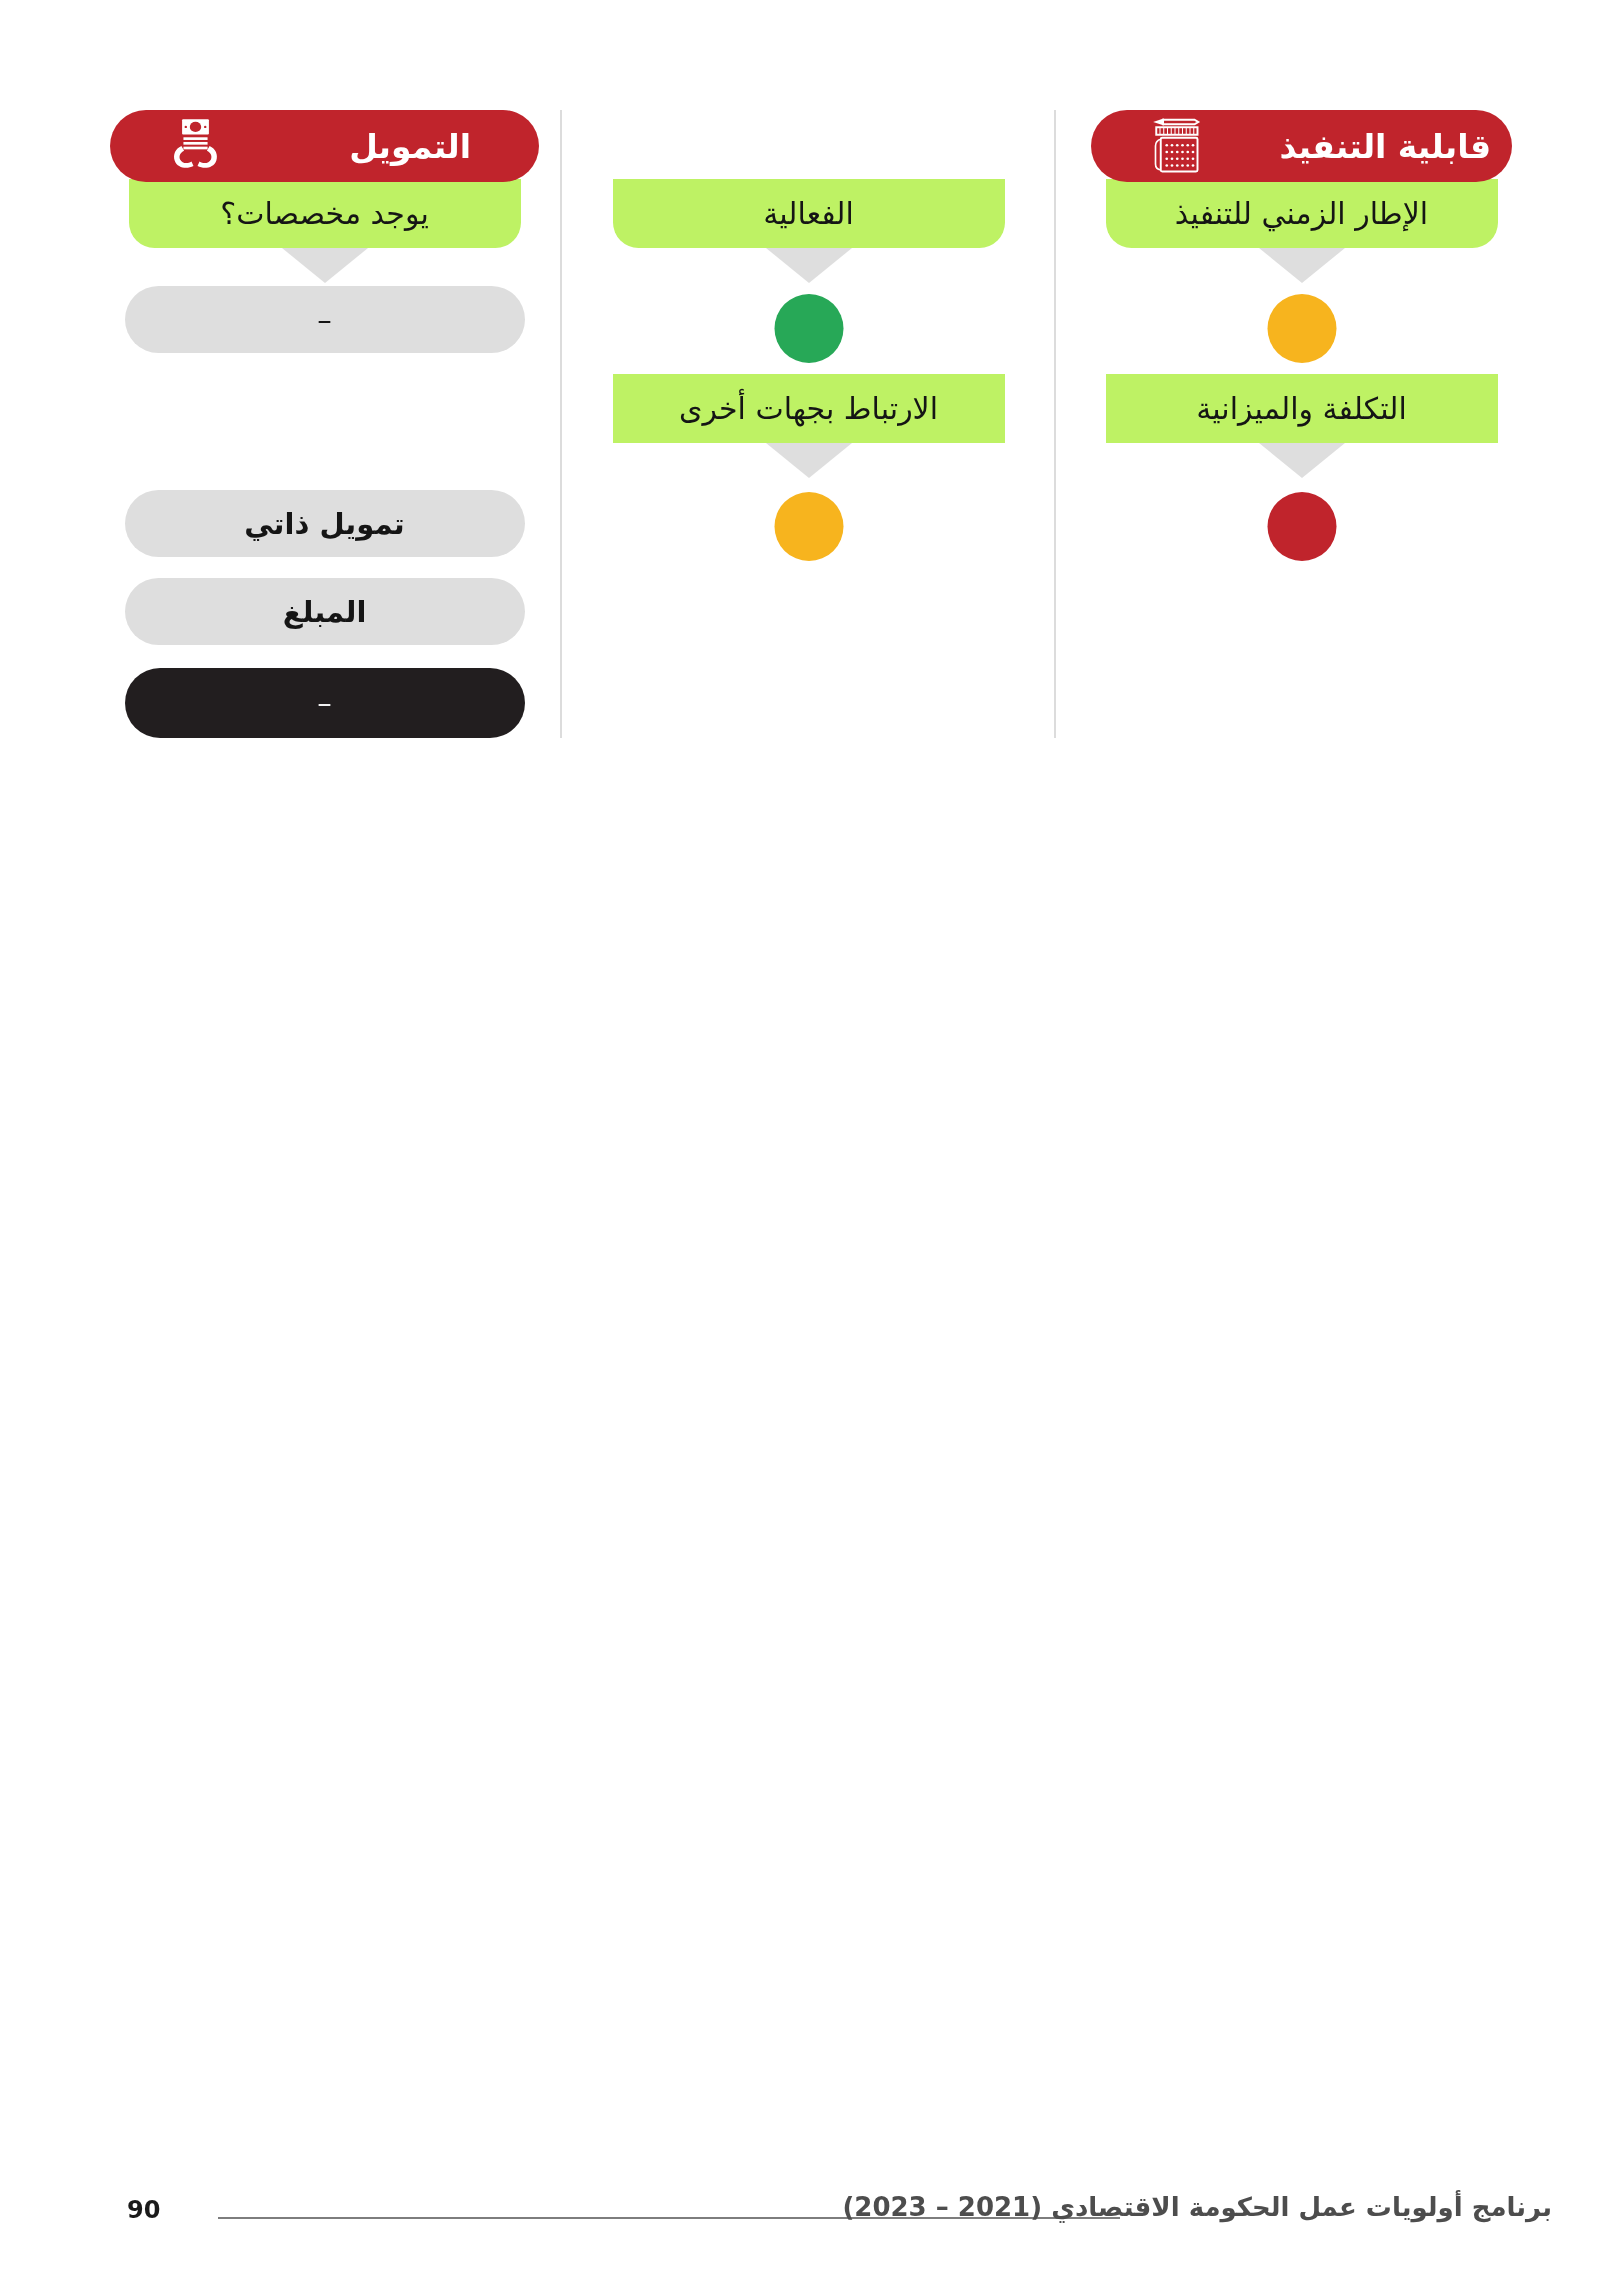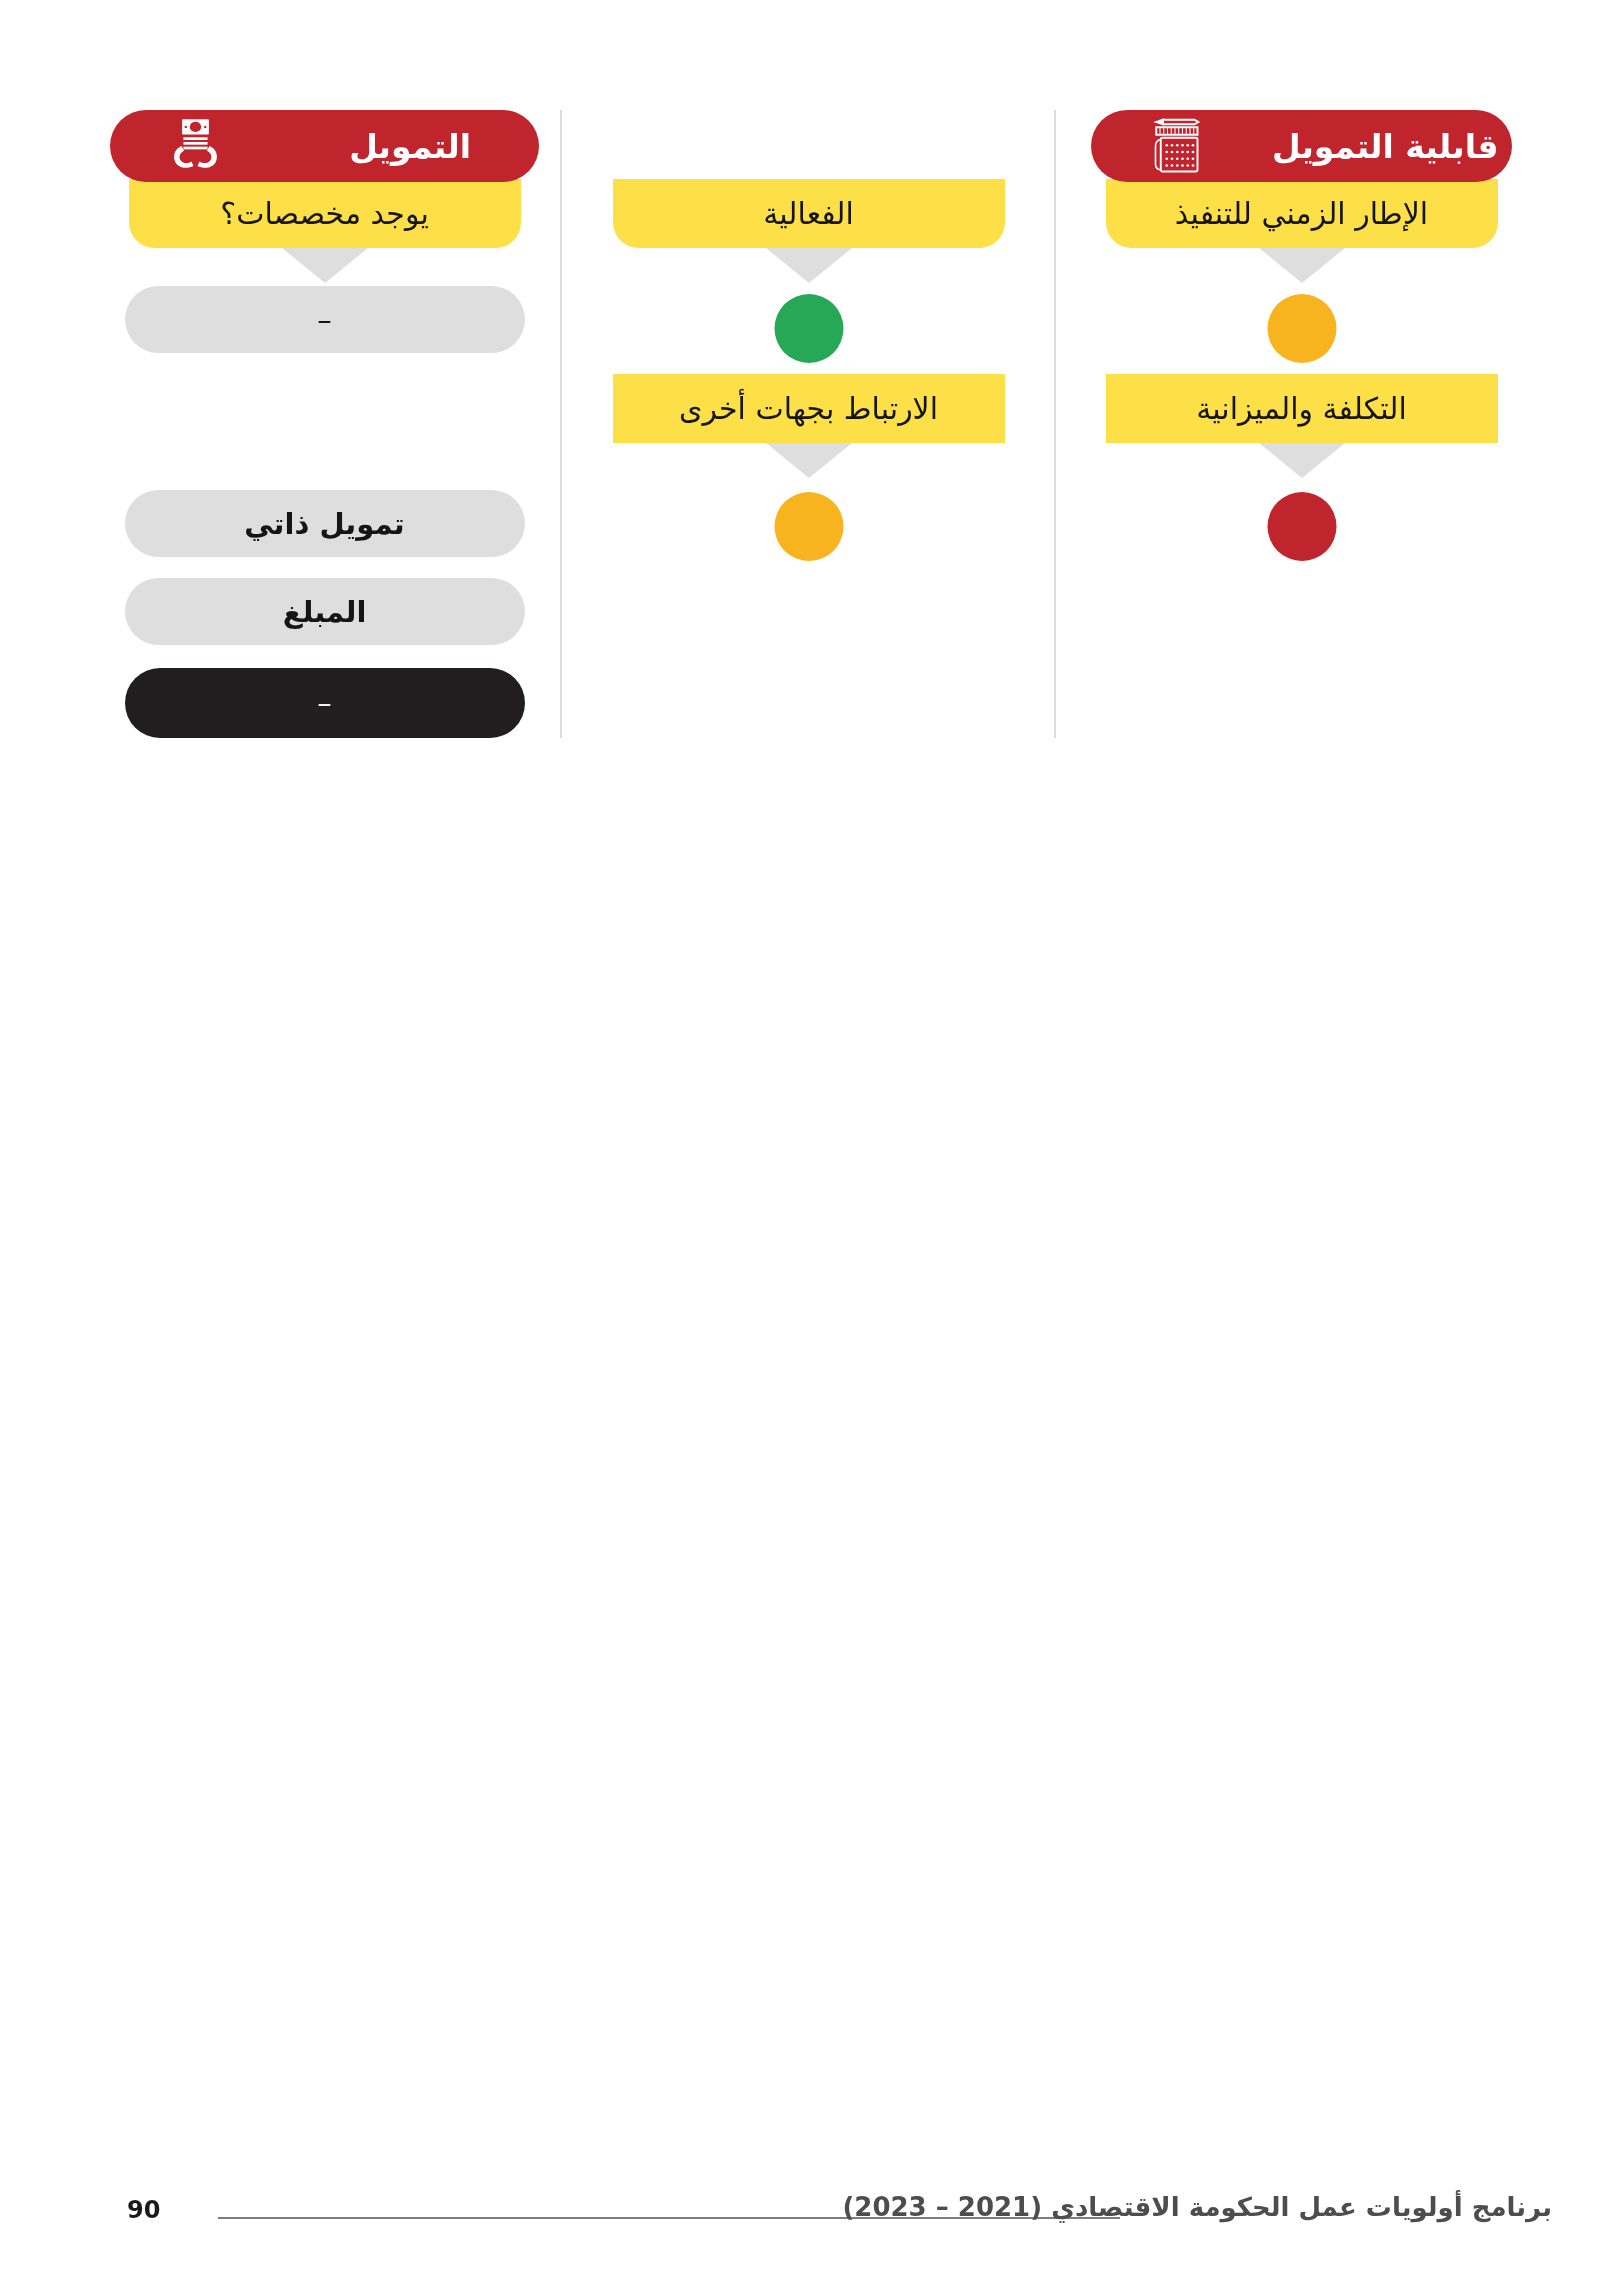--- a/index.html
+++ b/index.html
@@ -8,21 +8,21 @@
   .divider{position:absolute;top:110px;height:628px;width:2px;background:#dcdcdc;}
   .col{position:absolute;top:0;height:784px;}
   .band{position:absolute;top:110px;left:0;right:0;height:72px;background:#C0242C;
         border-radius:36px;color:#fff;z-index:3;}
   .band .title{position:absolute;left:44%;right:17.6px;top:0;bottom:0;display:flex;
         align-items:center;justify-content:center;font-size:33px;font-weight:bold;
         direction:rtl;white-space:nowrap;text-align:center;}
   .band .icon{position:absolute;left:54px;top:50%;transform:translateY(-50%);
         width:63px;height:63px;display:flex;align-items:center;justify-content:center;}
   .bubble{position:absolute;left:50%;transform:translateX(-50%);width:392px;height:69px;
-        background:#fde047;display:flex;align-items:center;justify-content:center;
+        background:#bef264;display:flex;align-items:center;justify-content:center;
         font-size:30px;color:#151515;direction:rtl;z-index:2;}
   .bubble.first{border-radius:0 0 25.5px 25.5px;}
   .tail{position:absolute;top:100%;left:50%;transform:translateX(-50%);width:0;height:0;
         border-left:43px solid transparent;border-right:43px solid transparent;
         border-top:35px solid #DEDEDE;}
   .circle{position:absolute;left:50%;transform:translateX(-50%);width:69px;height:69px;
         border-radius:50%;}
   .pill{position:absolute;left:50%;transform:translateX(-50%);width:400px;height:67px;
         border-radius:35px;background:#DEDEDE;display:flex;align-items:center;
         justify-content:center;font-size:29px;color:#151515;direction:rtl;}
@@ -73,21 +73,21 @@
               <circle cx="64" cy="59" r="1.8"></circle>
             <circle cx="29" cy="68" r="1.8"></circle>
               <circle cx="36" cy="68" r="1.8"></circle>
               <circle cx="43" cy="68" r="1.8"></circle>
               <circle cx="50" cy="68" r="1.8"></circle>
               <circle cx="57" cy="68" r="1.8"></circle>
               <circle cx="64" cy="68" r="1.8"></circle>
           </g>
         </svg>
       </span>
-      <h2 class="title">قابلية التمويل</h2>
+      <h2 class="title">قابلية التنفيذ</h2>
     </header>
 
     <div class="bubble first" style="top:179px">
       <span>الإطار الزمني للتنفيذ</span>
       <i class="tail"></i>
     </div>
     <span class="circle" style="top: 294px; background: rgb(247, 180, 30);"></span>
 
     <div class="bubble" style="top:374px">
       <span>التكلفة والميزانية</span>

